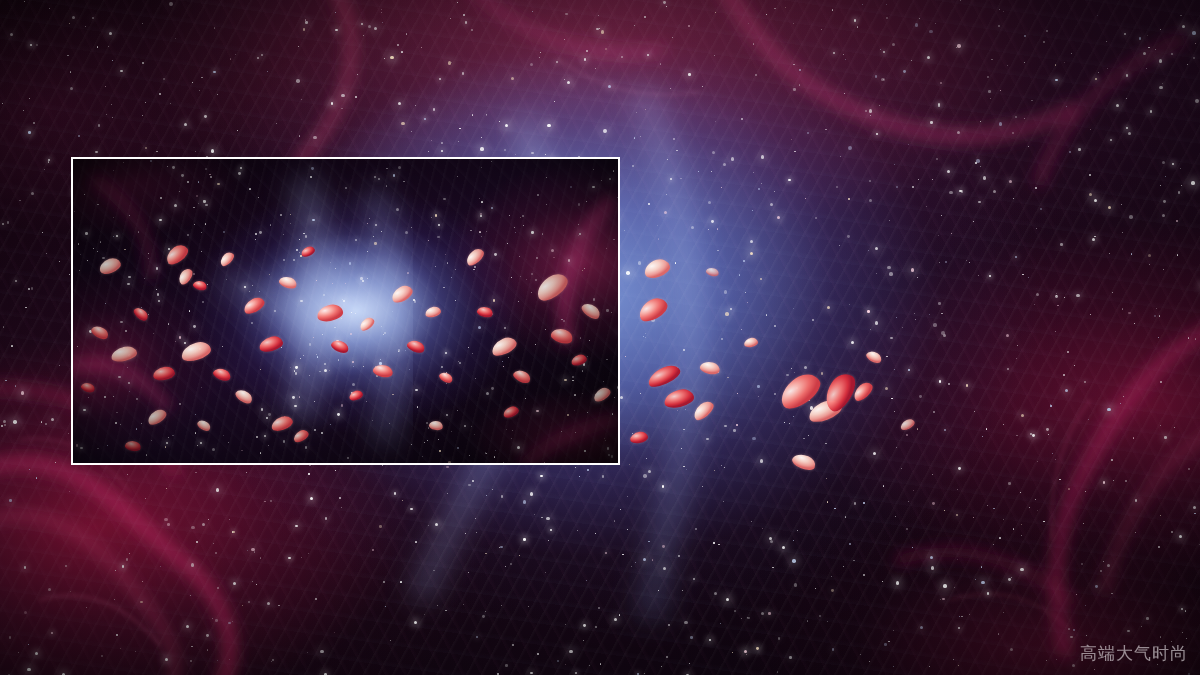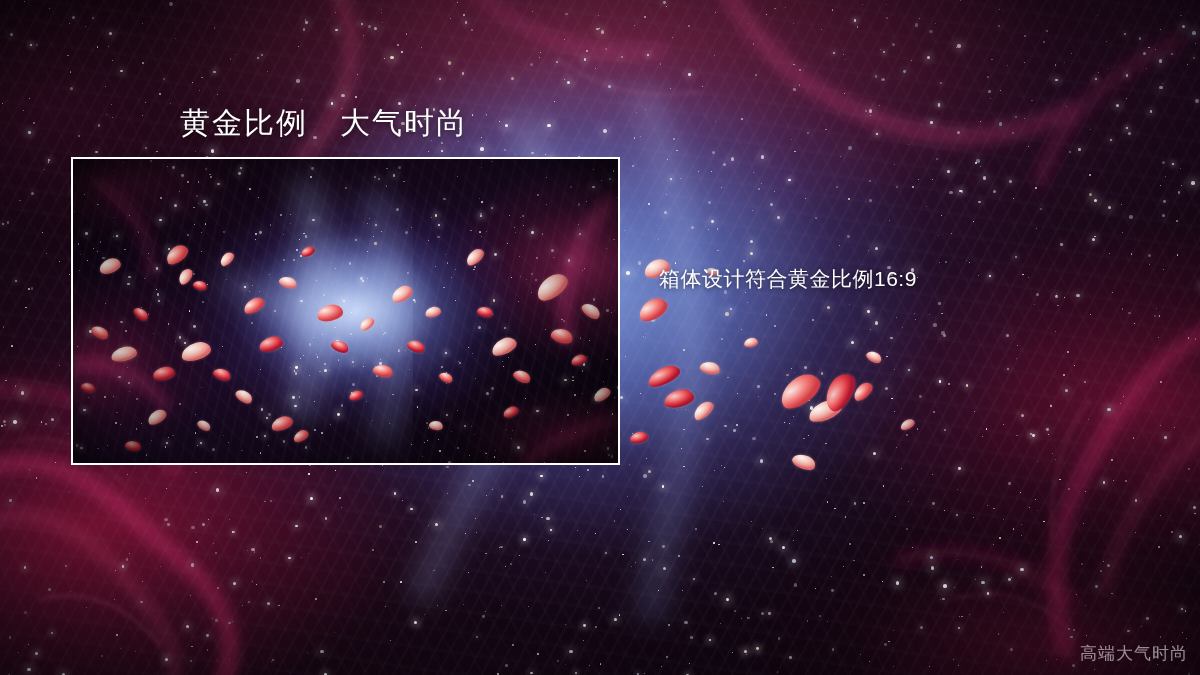--- a/index.html
+++ b/index.html
@@ -1937,21 +1937,19 @@
           <i class="petal pale" style="left:356px;top:262px;width:14px;height:9px;transform:rotate(12deg);opacity:1;"></i>
           <i class="petal" style="left:220px;top:272px;width:16px;height:10px;transform:rotate(-28deg);opacity:1;"></i>
           <i class="petal pale" style="left:124px;top:262px;width:14px;height:9px;transform:rotate(34deg);opacity:1;"></i>
           <i class="petal pale" style="left:520px;top:230px;width:18px;height:11px;transform:rotate(-30deg);opacity:1;"></i>
           <i class="petal deep" style="left:8px;top:224px;width:14px;height:9px;transform:rotate(20deg);opacity:1;"></i>
         </div>
       <div class="photo-vignette"></div>
     </div>
   </div>
 
-  <div id="title">黄金比例　大气时尚</div>
 
   <div id="body-copy">
-    <div class="body-line">箱体设计符合黄金比例16:9</div>
   </div>
 
   <div id="watermark">高端大气时尚</div>
 
 </div>
 
 </body></html>

